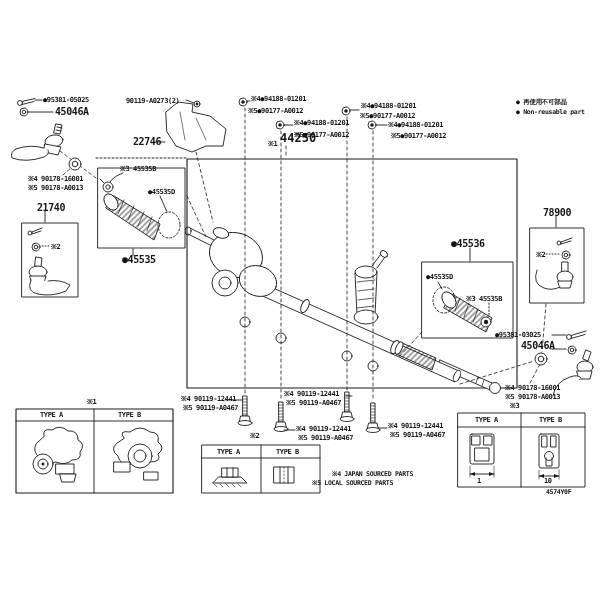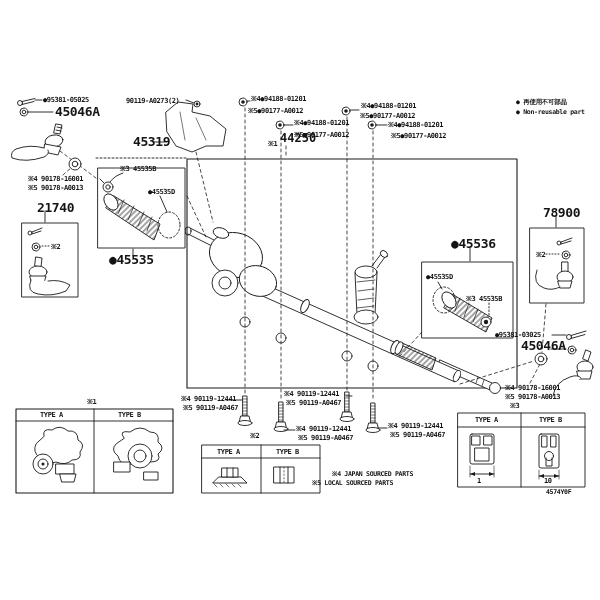--- a/index.html
+++ b/index.html
@@ -1,21 +1,21 @@
 <!DOCTYPE html>
 <html><head>
 <meta charset="utf-8">
 <style>
   html,body{margin:0;padding:0;background:#e8e8e8;}
   .stage{position:relative;width:600px;height:600px;background:#ffffff;overflow:hidden;
          font-family:"DejaVu Sans Mono",monospace;padding-left:37px;}
   .stage svg{position:absolute;left:0;top:0;}
   .lb{position:absolute;white-space:nowrap;font:bold 7px/8px "DejaVu Sans Mono",monospace;
       color:#141414;letter-spacing:-0.4px;}
-  .s8{font-size:13px;line-height:9px;}
+  .s8{font-size:10px;line-height:9px;}
   .s10{font-size:12px;line-height:11px;letter-spacing:0;}
   .s6{font-size:6.5px;line-height:8px;letter-spacing:-0.3px;}
 </style>
 </head>
 <body>
 
 <div class="stage">
 
 <svg width="600" height="600" viewBox="0 0 600 600" stroke="#1a1a1a" fill="none" stroke-width="0.9" stroke-linecap="round" stroke-linejoin="round">
   <defs>
@@ -285,37 +285,37 @@
     <path d="M539,470 V479 M559,470 V479" stroke-width="0.6"></path>
     <path d="M539,476 H559"></path>
     <polygon points="539,476 544,474 544,478" fill="#1a1a1a" stroke="none"></polygon>
     <polygon points="559,476 554,474 554,478" fill="#1a1a1a" stroke="none"></polygon>
   </g>
 </svg>
 
 <div class="lb" style="left:43px;top:96px">●95381-05025</div>
 <div class="lb s8" style="left:55px;top:107px">45046A</div>
 <div class="lb" style="left:126px;top:97px">90119-A0273(2)</div>
-<div class="lb s8" style="left:133px;top:137px">45319</div>
+<div class="lb s8" style="left:133px;top:137px">22746</div>
 
 <div class="lb" style="left:251px;top:95px">※4●94188-01201</div>
 <div class="lb" style="left:248px;top:107px">※5●90177-A0012</div>
 <div class="lb" style="left:294px;top:119px">※4●94188-01201</div>
 <div class="lb" style="left:294px;top:131px">※5●90177-A0012</div>
 <div class="lb" style="left:361px;top:102px">※4●94188-01201</div>
 <div class="lb" style="left:360px;top:112px">※5●90177-A0012</div>
 <div class="lb" style="left:388px;top:121px">※4●94188-01201</div>
 <div class="lb" style="left:391px;top:132px">※5●90177-A0012</div>
 
 <div class="lb" style="left:268px;top:140px">※1</div>
 <div class="lb s10" style="left:280px;top:133px">44250</div>
 
 <div class="lb" style="left:120px;top:165px">※3 45535B</div>
 <div class="lb" style="left:148px;top:188px">●45535D</div>
-<div class="lb s8" style="left:109px;top:255px">●45535</div>
+<div class="lb s8" style="left:122px;top:255px">●45535</div>
 
 <div class="lb s8" style="left:37px;top:203px">21740</div>
 <div class="lb" style="left:51px;top:243px">※2</div>
 <div class="lb s8" style="left:543px;top:208px">78900</div>
 <div class="lb" style="left:536px;top:251px">※2</div>
 
 <div class="lb s8" style="left:451px;top:239px">●45536</div>
 <div class="lb" style="left:426px;top:273px">●45535D</div>
 <div class="lb" style="left:466px;top:295px">※3 45535B</div>
 

